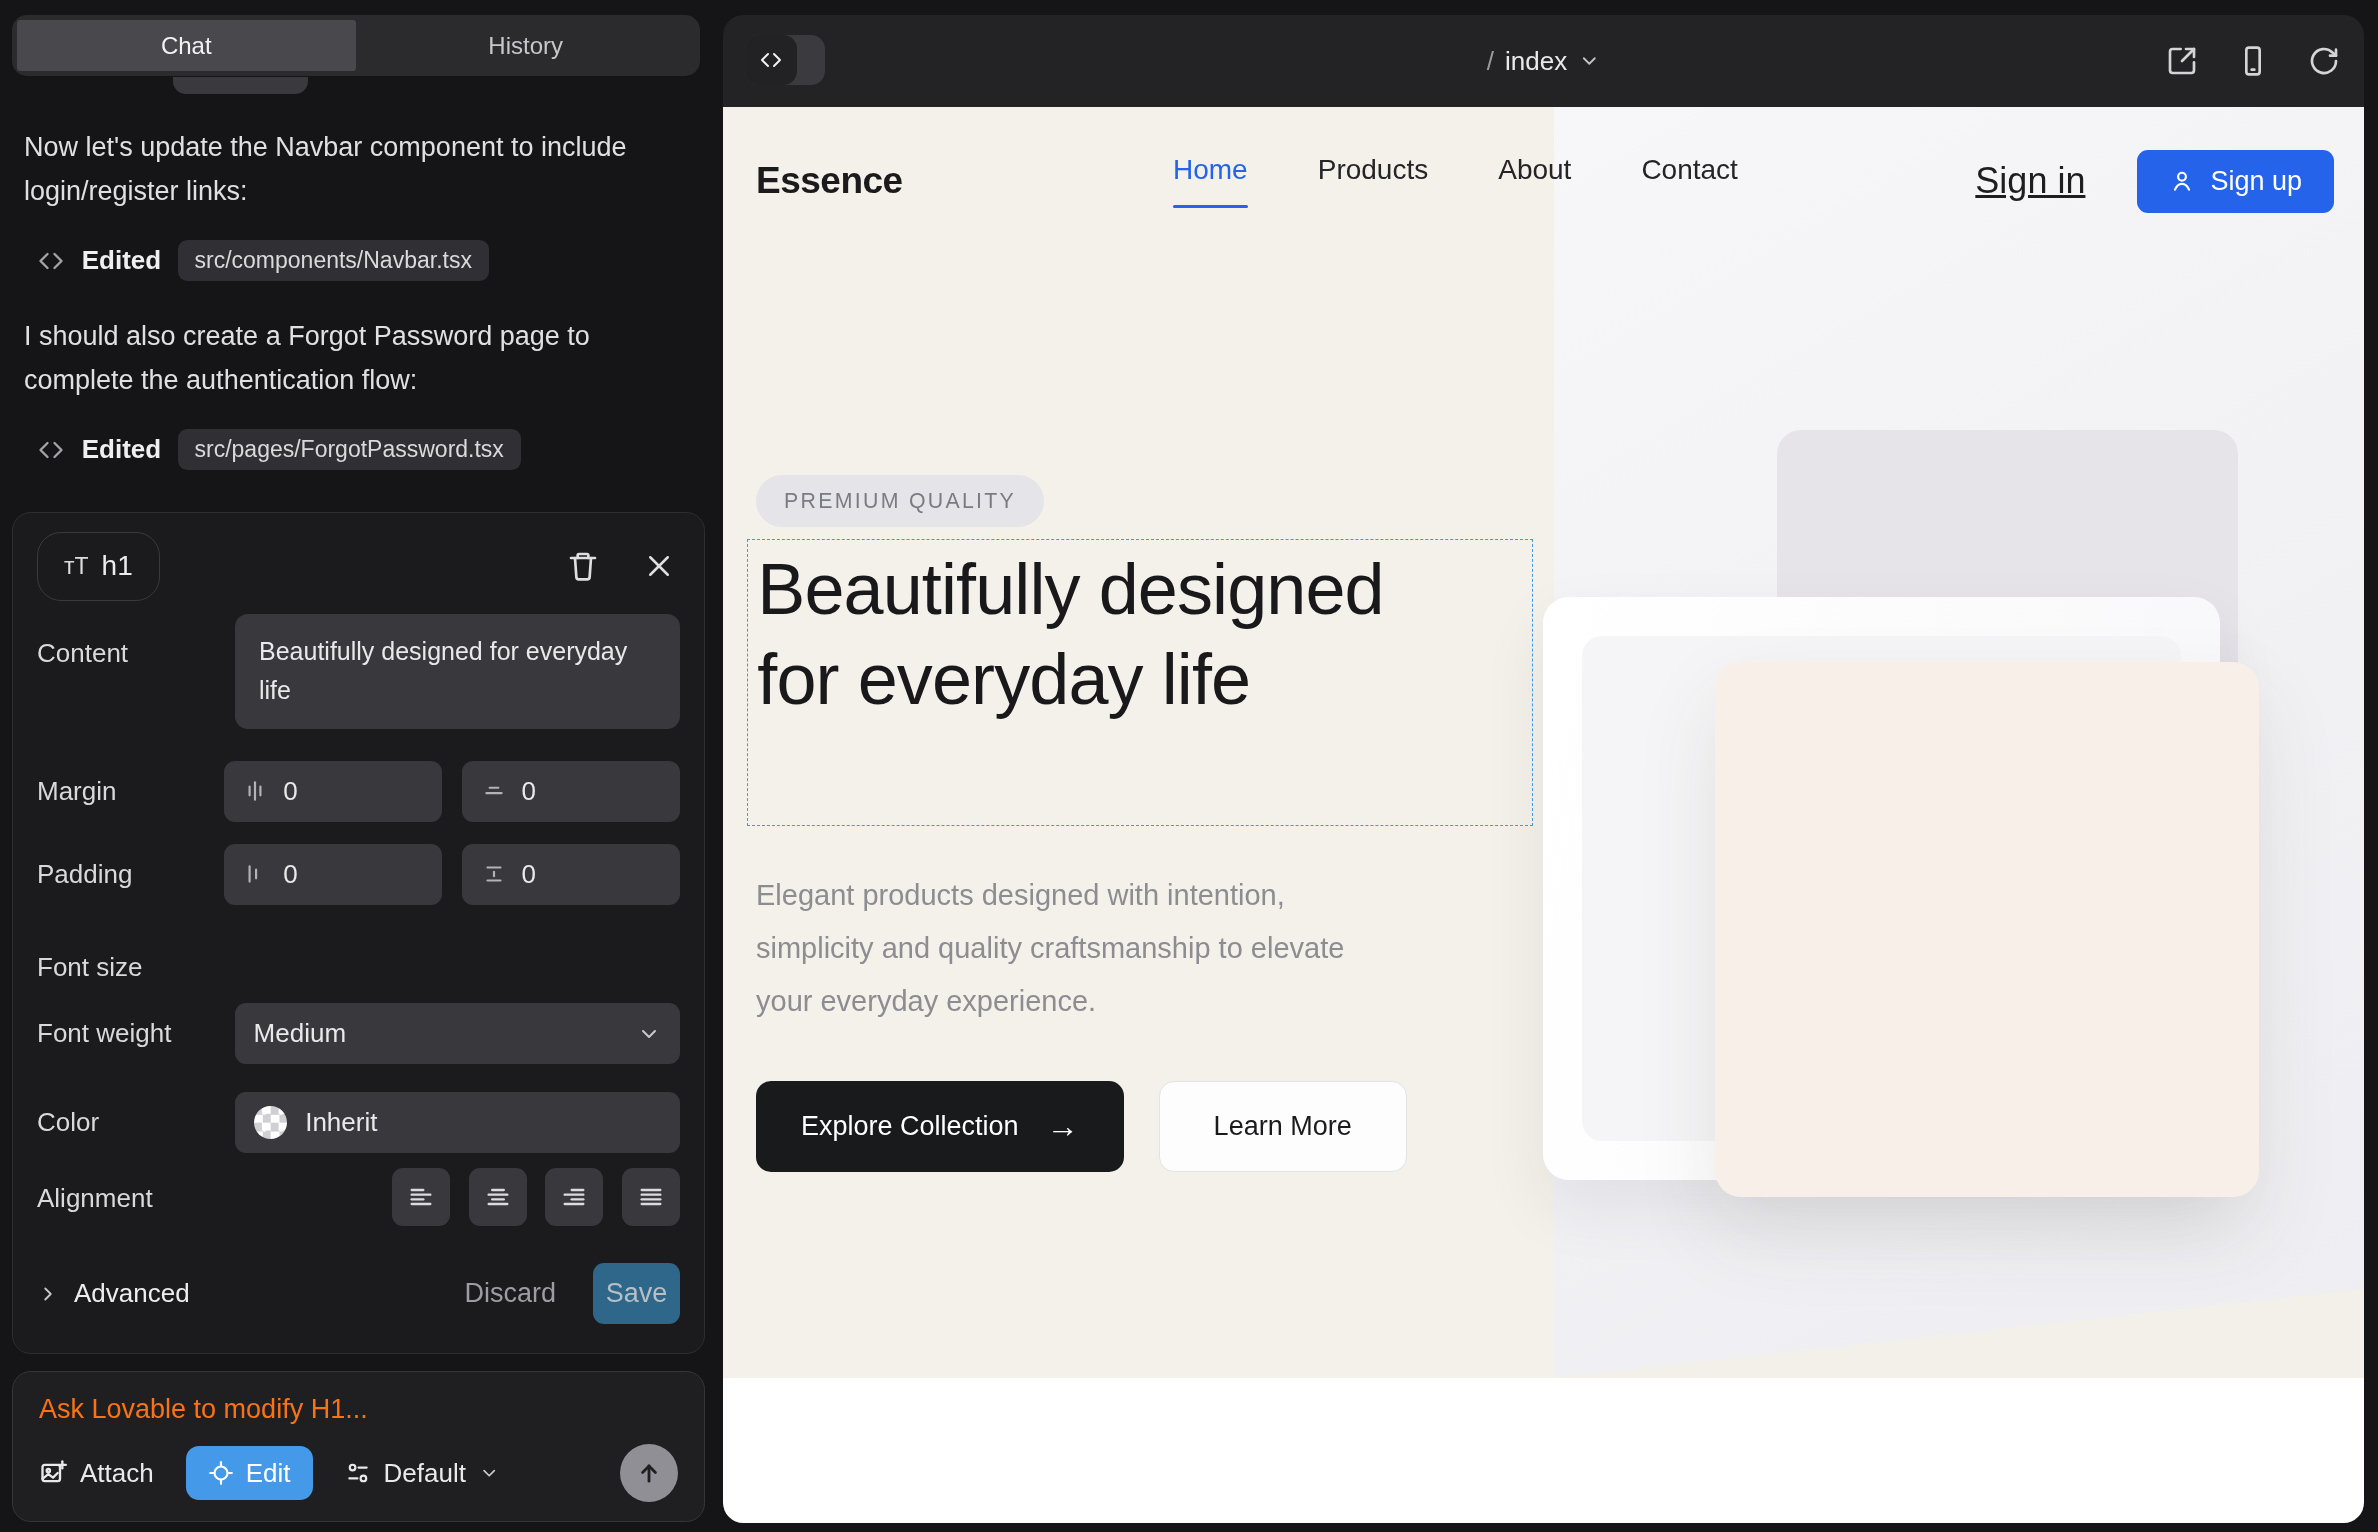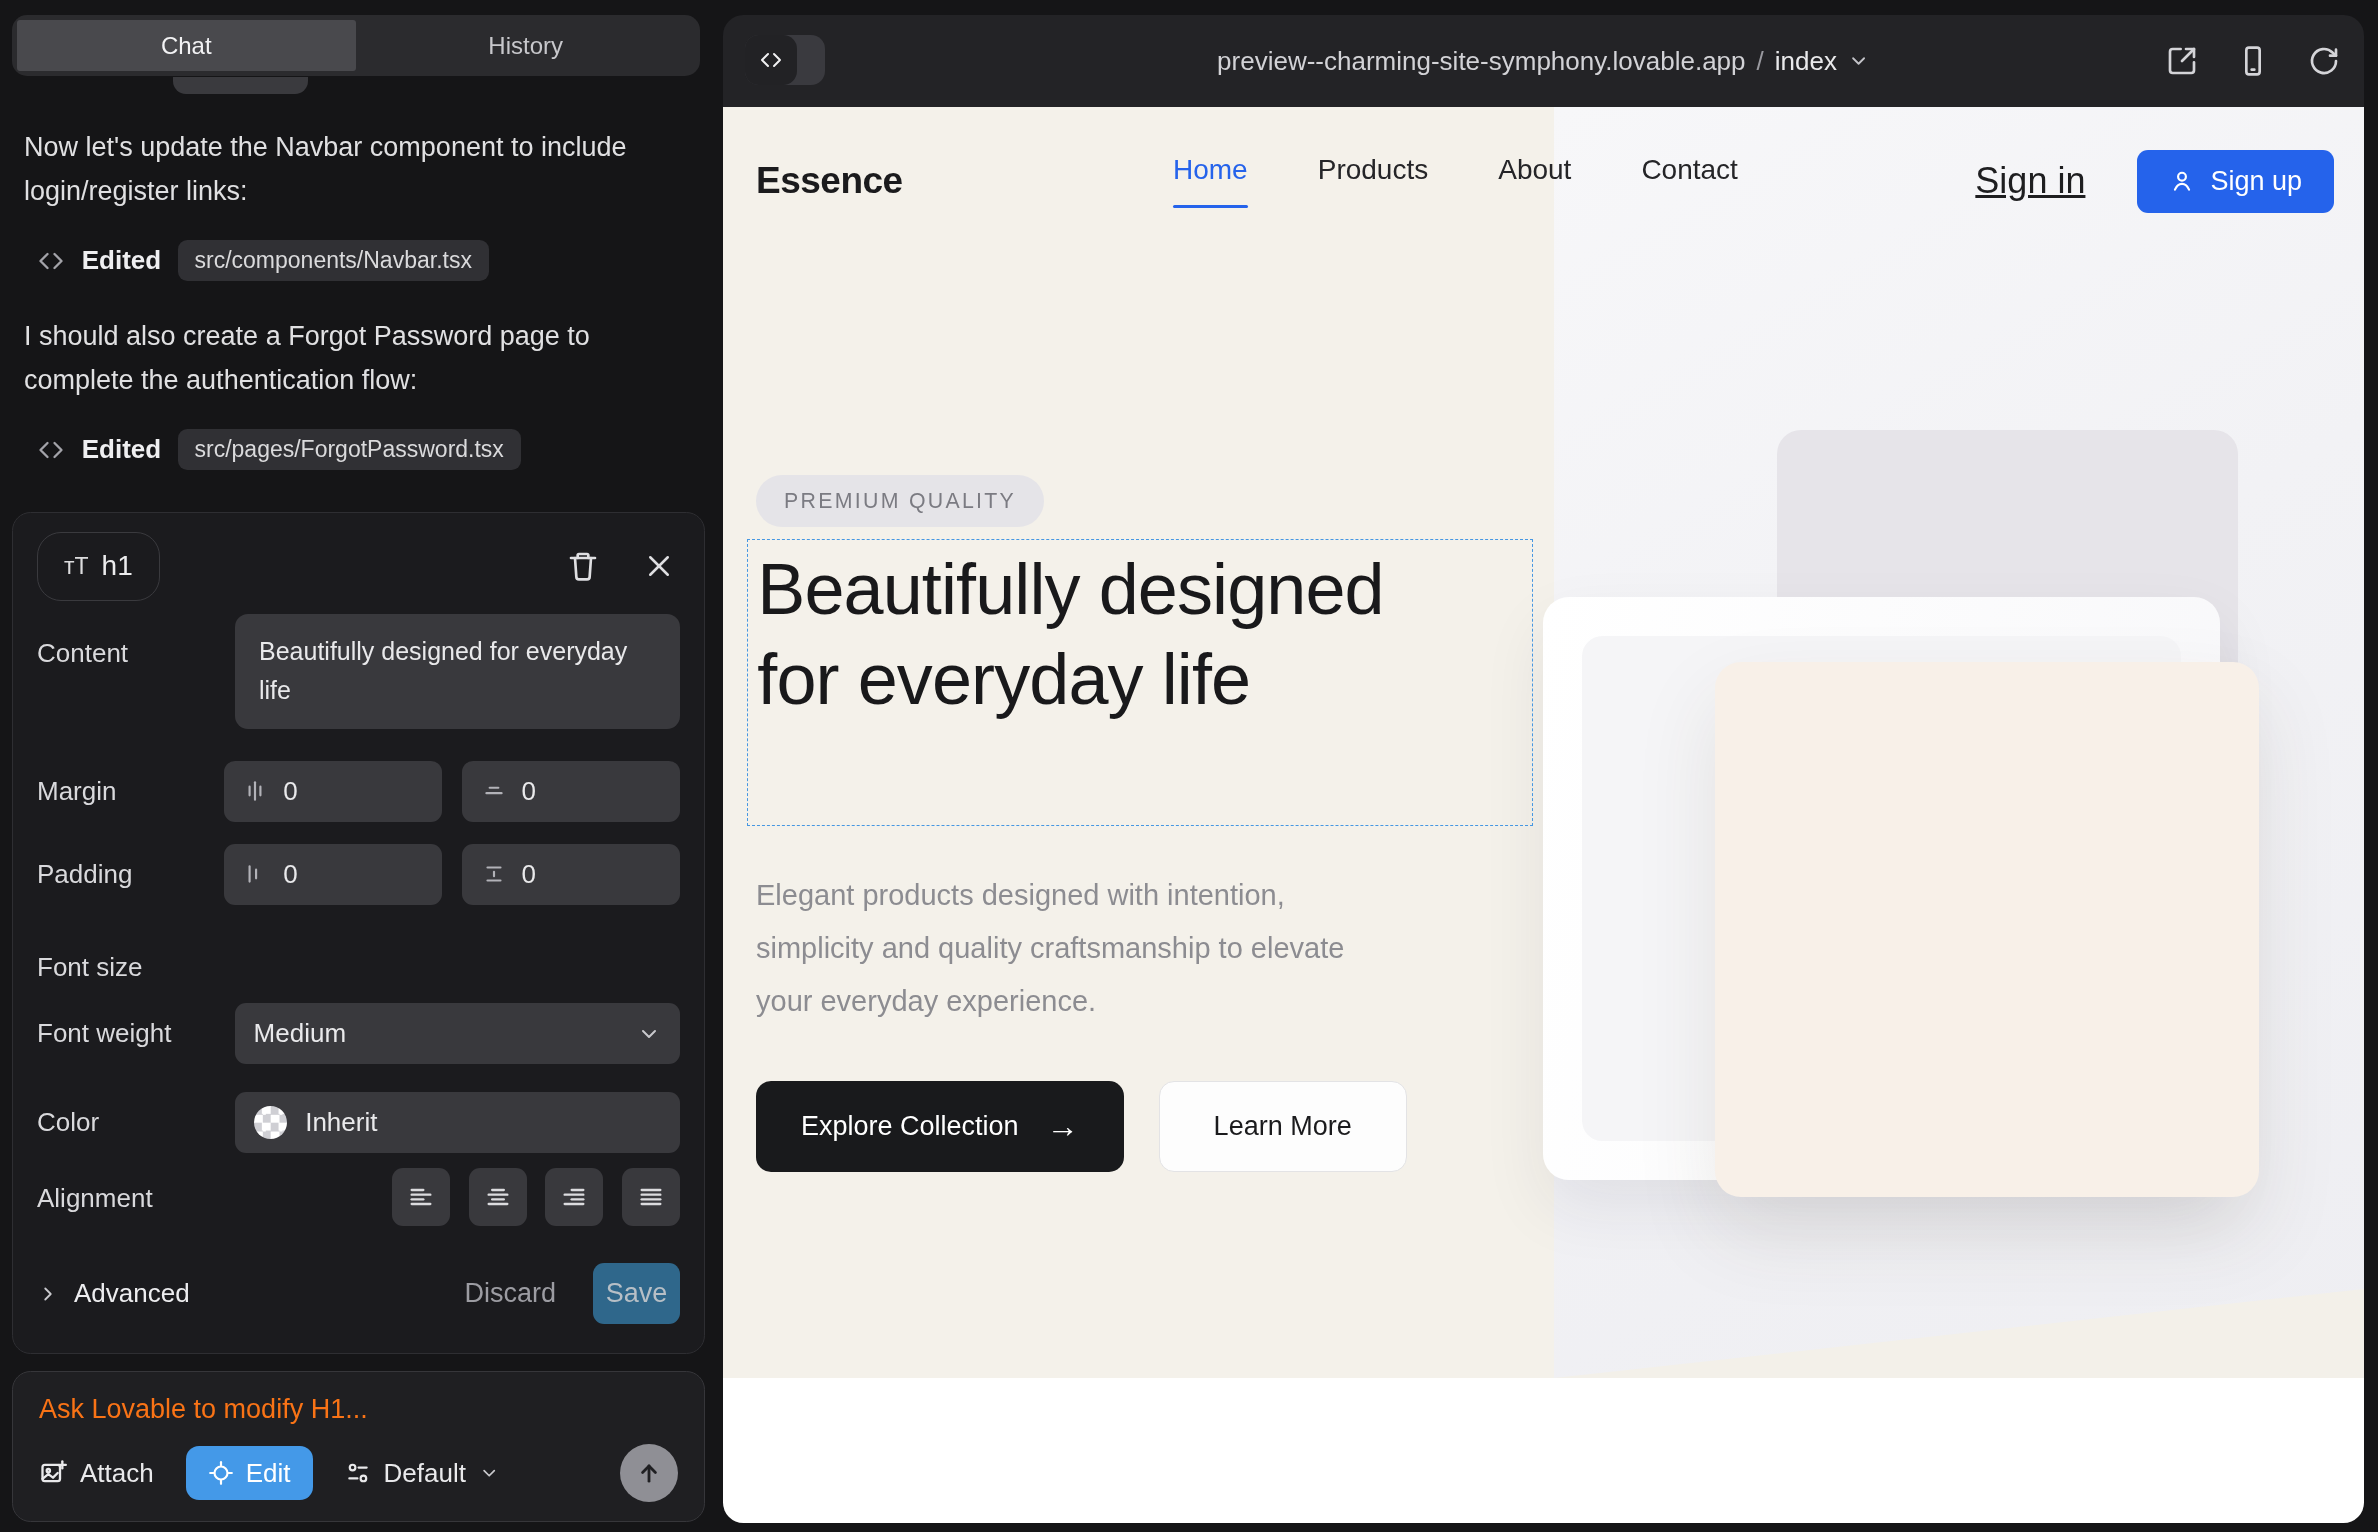--- a/index.html
+++ b/index.html
@@ -368,21 +368,20 @@
     <div class="topbar">
       <div class="view-toggle">
         <div class="code-seg">
           <svg class="stroke" width="24" height="24" viewBox="0 0 24 24">
               <polyline points="9 6 3 12 9 18"></polyline>
               <polyline points="15 6 21 12 15 18"></polyline>
             </svg>
         </div>
       </div>
       <div class="urlbar">
-        <span class="url-host">preview--charming-site-symphony.lovable.app</span>
         <span class="url-sep">/</span>
         <span class="url-page">index</span>
         <span class="chev">
           <svg class="stroke" width="22" height="22" viewBox="0 0 24 24">
               <polyline points="6 9 12 15 18 9"></polyline>
             </svg>
         </span>
       </div>
       <div class="topbar-actions">
         <span>

